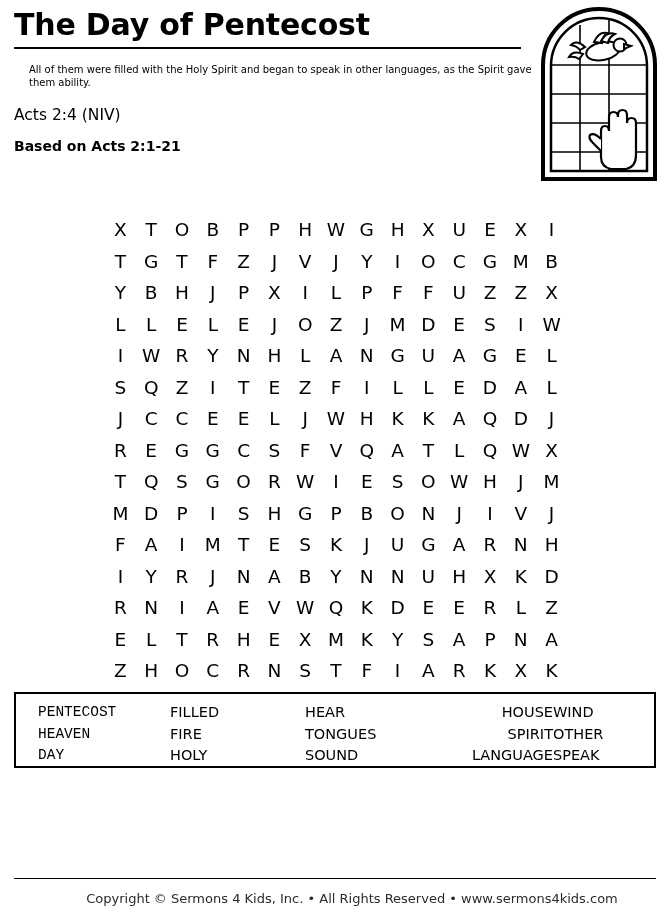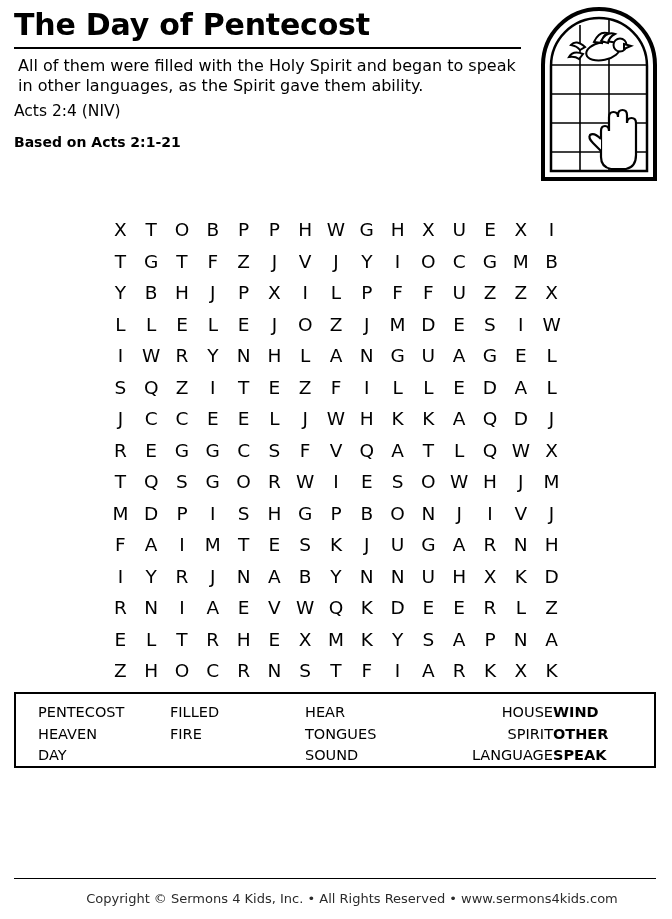--- a/index.html
+++ b/index.html
@@ -38,24 +38,24 @@
     padding: 0 0 4px 0;
     line-height: 1.1;
   }
   .title-rule {
     width: 507px;
     height: 2px;
     background: #000;
     margin: 2px 0 7px 0;
   }
   .verse {
-    font-size: 16px;
+    font-size: 10px;
     line-height: 1.28;
     width: 505px;
-    margin: 4px;
+    margin: 15px;
   }
   .reference {
     font-size: 15.5px;
     line-height: 1.35;
     margin: 2px 0 0 0;
   }
   .based-on {
     font-size: 14px;
     font-weight: bold;
     margin: 12px 0 17px 0;
@@ -106,25 +106,25 @@
     height: 100%;
     box-sizing: border-box;
   }
   .wordcol {
     font-size: 14.5px;
     line-height: 21.5px;
   }
   .wordcol .w {
     white-space: nowrap;
   }
-  .col1 { width: 132px; padding-left: 22px; }
+  .col1 { width: 132px; padding-left: 22px; font-family: Liberation Mono, monospace; }
   .col2 { width: 135px; }
   .col3 { width: 128px; }
   .col4 { width: 120px; text-align: right; }
-  .col5 { width: 100px; font-weight: bold; }
+  .col5 { width: 100px; }
 
   
   .footer-rule {
     position: absolute;
     left: 14px;
     top: 878px;
     width: 642px;
     height: 1px;
     background: #000;
   }
@@ -425,20 +425,21 @@
   <div class="wordbox">
     <div class="wordcols">
       <div class="wordcol col1">
         <div class="w">PENTECOST</div>
         <div class="w">HEAVEN</div>
         <div class="w">DAY</div>
       </div>
       <div class="wordcol col2">
         <div class="w">FILLED</div>
         <div class="w">FIRE</div>
+        <div class="w">HOLY</div>
       </div>
       <div class="wordcol col3">
         <div class="w">HEAR</div>
         <div class="w">TONGUES</div>
         <div class="w">SOUND</div>
       </div>
       <div class="wordcol col4">
         <div class="w">HOUSE</div>
         <div class="w">SPIRIT</div>
         <div class="w">LANGUAGE</div>

